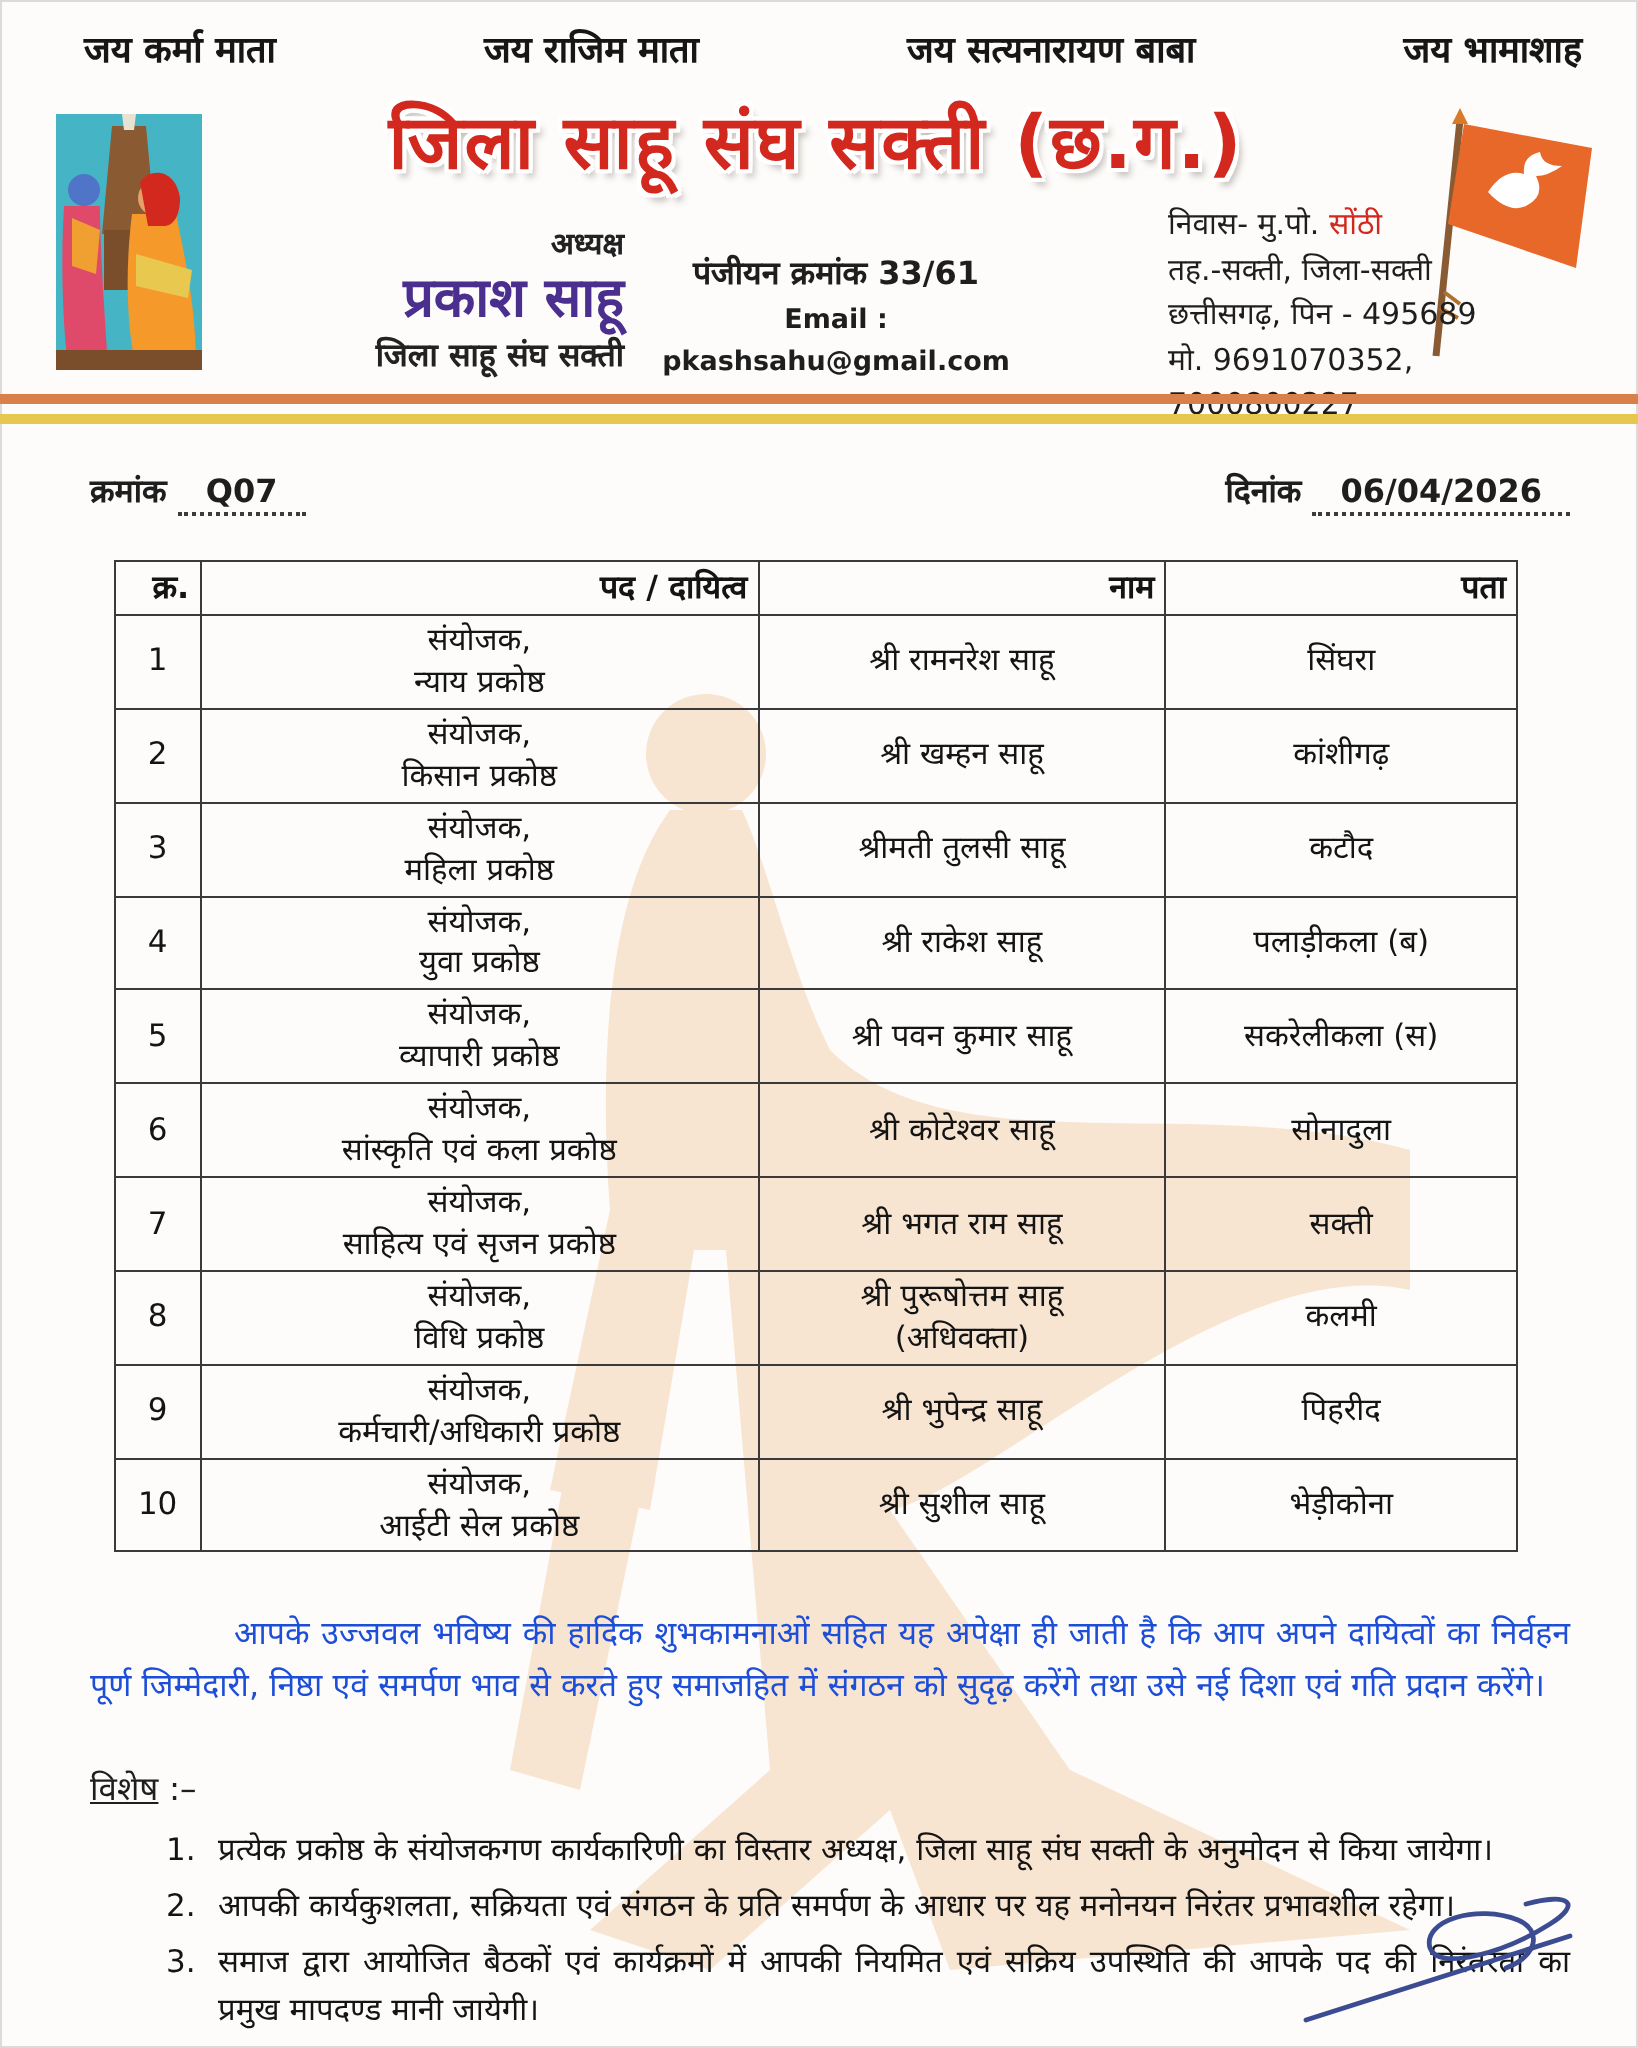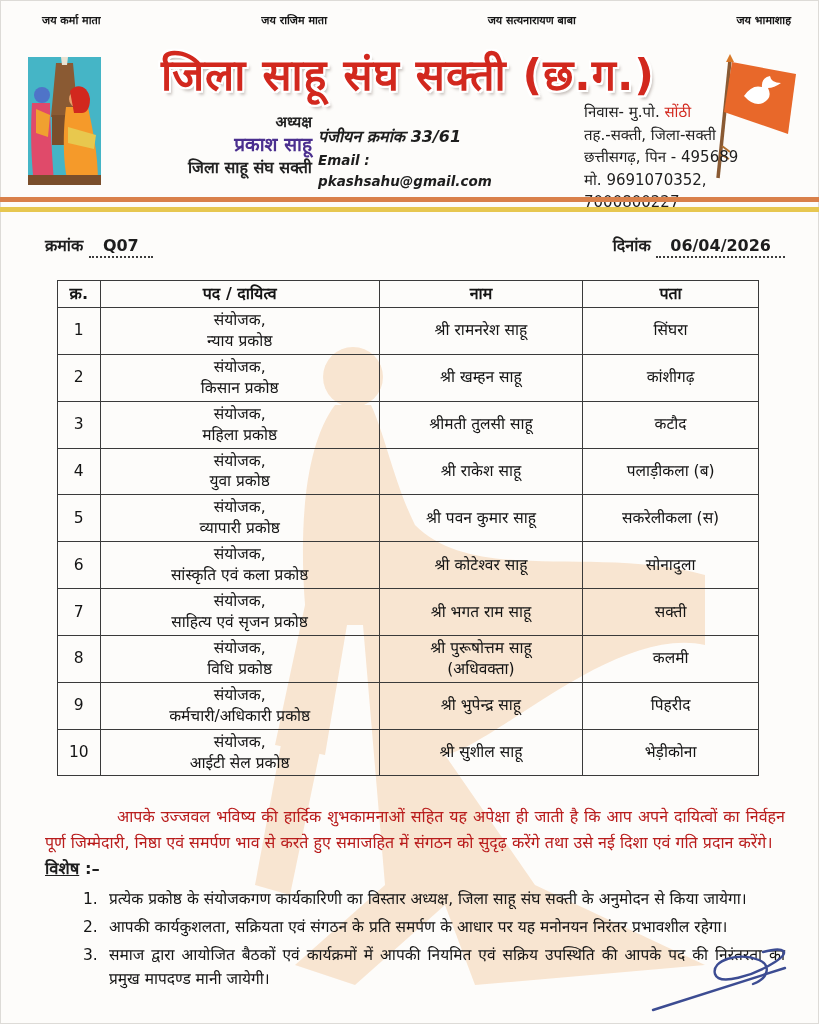--- a/index.html
+++ b/index.html
@@ -7,37 +7,37 @@
   body { font-family:"DejaVu Sans","Liberation Sans",sans-serif; }
   .page {
     position:relative; width:819px; height:1024px; margin:0 auto;
     background:#fdfcfa; overflow:hidden; color:#1e1e1e;
     box-shadow:inset 0 0 0 1px #dddbd7;
   }
   
   .jai-row {
     position:absolute; top:12px; left:42px; right:28px;
     display:flex; justify-content:space-between;
-    font-size:11px; font-weight:bold; color:#161616;
+    font-size:18px; font-weight:bold; color:#161616;
   }
   .deity { position:absolute; left:28px; top:57px; width:73px; height:128px; }
   .flag  { position:absolute; left:708px; top:50px; width:92px; height:135px; }
   .org-title {
     position:absolute; top:44px; left:108px; width:600px;
-    text-align:center; font-size:43px; font-weight:800; letter-spacing:1px;
+    text-align:center; font-size:37px; font-weight:800; letter-spacing:1px;
     color:#d2281e;
     text-shadow:-2px -2px 0 #fff, 2px -2px 0 #fff, -2px 2px 0 #fff, 2px 2px 0 #fff,
                 0 -2px 0 #fff, 0 2px 0 #fff, -2px 0 0 #fff, 2px 0 0 #fff,
                 3px 4px 3px rgba(80,60,50,.3);
   }
   .president { position:absolute; left:132px; top:113px; width:180px; text-align:right; line-height:1.25; }
   .president .role { font-size:15px; font-weight:bold; color:#222; }
-  .president .name { font-size:19px; font-weight:800; color:#4b2f8f; margin:1px 0; }
+  .president .name { font-size:27px; font-weight:800; color:#4b2f8f; margin:1px 0; }
   .president .org  { font-size:16px; font-weight:600; color:#222; }
-  .reg-block { position:absolute; left:318px; top:124px; width:200px; line-height:1.6;font-style:italic; }
+  .reg-block { position:absolute; left:318px; top:124px; width:200px; text-align:center; line-height:1.6; }
   .reg-block .reg   { font-size:16px; font-weight:bold; }
   .reg-block .email { font-size:13.5px; font-weight:bold; }
   .addr-block { position:absolute; left:584px; top:101px; width:215px; font-size:15px; font-weight:normal; line-height:1.5; }
   .addr-red { color:#d2281e; }
   .divider-orange { position:absolute; top:197px; left:0; right:0; height:5px; background:#d9804a; }
   .divider-yellow { position:absolute; top:207px; left:0; right:0; height:5px; background:#e7c750; }
   
   .watermark { position:absolute; left:235px; top:325px; width:490px; height:670px; opacity:.6; z-index:0; pointer-events:none; }
   
   .body-wrap { position:absolute; top:218px; left:45px; right:34px; z-index:1; }
@@ -45,28 +45,28 @@
   .dotted { border-bottom:2px dotted #3c3c3c; padding:0 14px 1px; }
   .intro { margin-top:30px; text-align:center; font-size:17px; color:#141414; }
   table.officers {
     margin:24px auto 0 12px; border-collapse:collapse; width:702px;
     background:transparent; font-size:15.5px; color:#141414;
   }
   table.officers th, table.officers td {
     border:1.5px solid #3a3a3a; text-align:center; vertical-align:middle;
     padding:2px 5px; line-height:1.35;
   }
-  table.officers th { font-size:16px; font-weight:bold; height:27px; }
+  table.officers th { font-size:16px; font-weight:bold; height:27px;text-align:right; }
   table.officers td { height:39px; }
   td.col-sno { width:40px; }
   td.col-post, th.col-post { width:262px; }
   td.col-name, th.col-name { width:191px; }
   td.col-addr, th.col-addr { width:165px; }
-  .closing { margin-top:28px; font-size:16px; line-height:1.6; text-align:justify; text-indent:72px; color:#b91c1c; }
-  .special-head { font-size:16.5px; font-weight:bold; }
+  .closing { margin-top:28px; font-size:16px; line-height:1.6; text-align:justify; text-indent:72px; color:#1d4ed8; }
+  .special-head { margin-top:26px; font-size:16.5px; font-weight:normal; }
   .special-head .uline { text-decoration:underline; }
   .points { margin-top:8px; }
   .point { display:flex; margin:0 0 4px 38px; font-size:15.5px; line-height:1.55; color:#141414; }
   .point-num { width:26px; flex:0 0 26px; }
   .point-text { flex:1; text-align:justify; }
   .signature { position:absolute; left:635px; top:938px; width:170px; height:80px; z-index:2; }
 </style>
 </head>
 <body>
 

